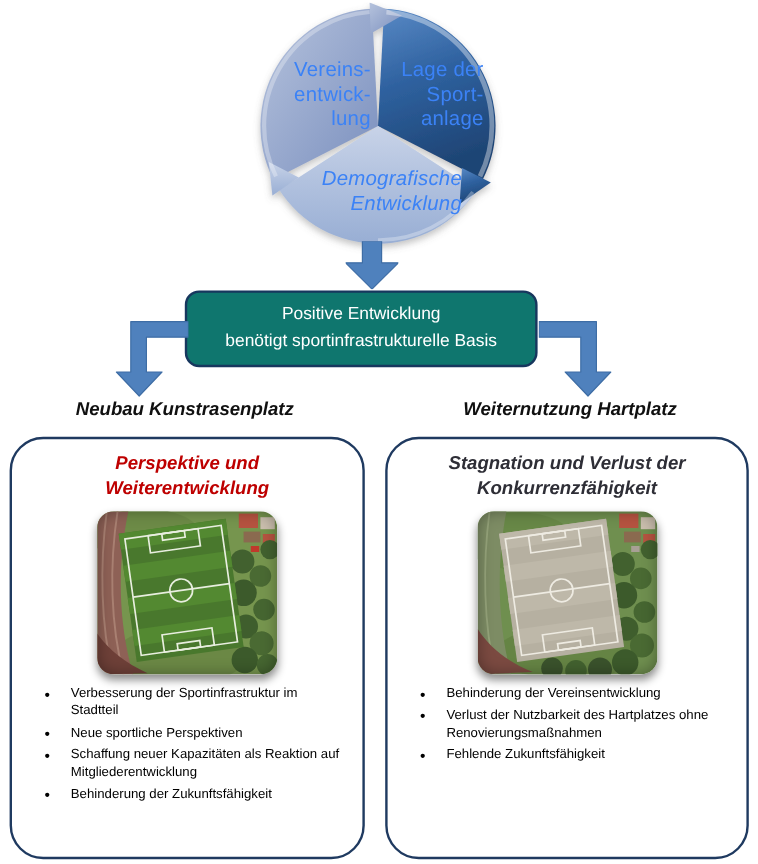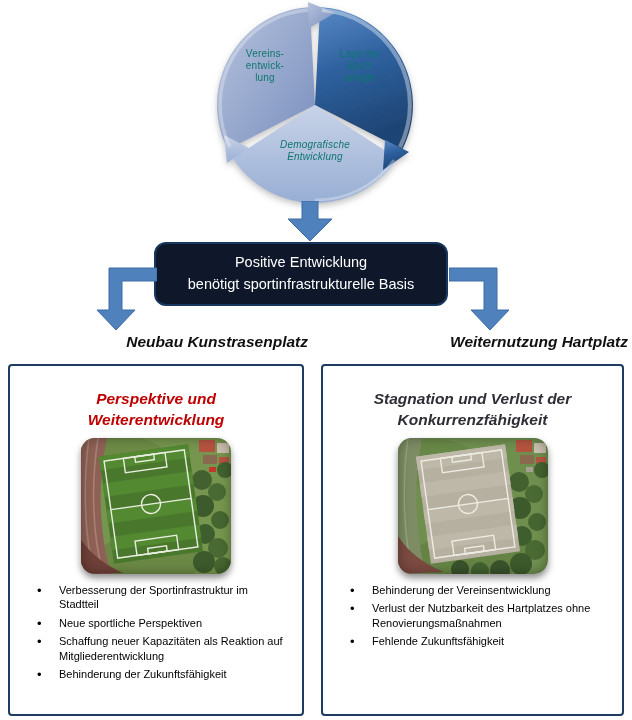--- a/index.html
+++ b/index.html
@@ -4,50 +4,50 @@
 <style>
   html,body{margin:0;padding:0;background:#fff;}
   .canvas{
     position:relative;width:632px;height:720px;background:#ffffff;
     font-family:"Liberation Sans",sans-serif;overflow:hidden;
   }
   
   .pie-wrap{position:absolute;left:205px;top:2px;width:220px;height:210px;}
   .pie-wrap svg{position:absolute;left:0;top:0;}
   .pie-label{
-    position:absolute;color:#0f766e;text-align:center;
-    font-size:10px;line-height:1.22;letter-spacing:.2px;
+    position:absolute;color:#3b82f6;text-align:right;
+    font-size:17px;line-height:1.22;letter-spacing:.2px;
   }
   .pie-label.seg-left{left:16px;top:46px;width:88px;}
   .pie-label.seg-right{left:112px;top:46px;width:86px;}
   .pie-label.seg-bottom{left:40px;top:137px;width:140px;font-style:italic;}
   
   .arrow-down{position:absolute;left:288px;top:201px;}
   .elbow-left{position:absolute;left:95px;top:262px;}
   .elbow-right{position:absolute;left:449px;top:262px;}
   
   .center-box{
     position:absolute;left:154px;top:242px;width:294px;height:64px;
-    box-sizing:border-box;background:#0f172a;border:2.5px solid #17375E;
+    box-sizing:border-box;background:#0f766e;border:2.5px solid #17375E;
     border-radius:12px;color:#fff;display:flex;flex-direction:column;
     align-items:center;justify-content:center;font-size:14.5px;line-height:1.5;
     text-align:center;
   }
   
   .col-title{
     position:absolute;top:333px;font-weight:bold;font-style:italic;
-    font-size:15.5px;color:#101010;text-align:right;
+    font-size:15.5px;color:#101010;text-align:center;
   }
   .col-title.left{left:0;width:308px;}
   .col-title.right{left:322px;width:306px;}
   
   .panel{
     position:absolute;top:364px;height:352px;box-sizing:border-box;
-    background:#fff;border:2.5px solid #1F3A60;border-radius:4px;
-    padding:23px 13px 8px;
+    background:#fff;border:2.5px solid #1F3A60;border-radius:28px;
+    padding:11px 13px 8px;
   }
   .panel.left{left:8px;width:296px;}
   .panel.right{left:321px;width:303px;}
   .panel-heading{
     font-weight:bold;font-style:italic;font-size:15.5px;line-height:1.35;
     text-align:center;
   }
   .panel-heading.red{color:#BE0000;}
   .panel-heading.dark{color:#2E2E36;}
   

